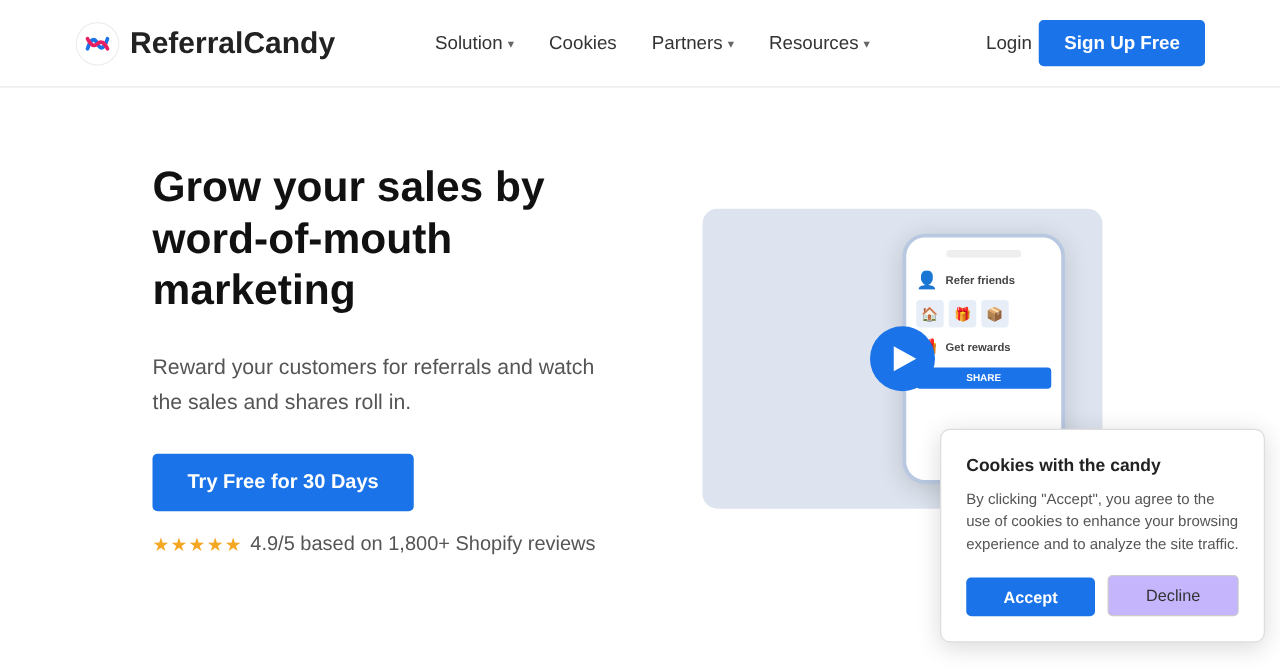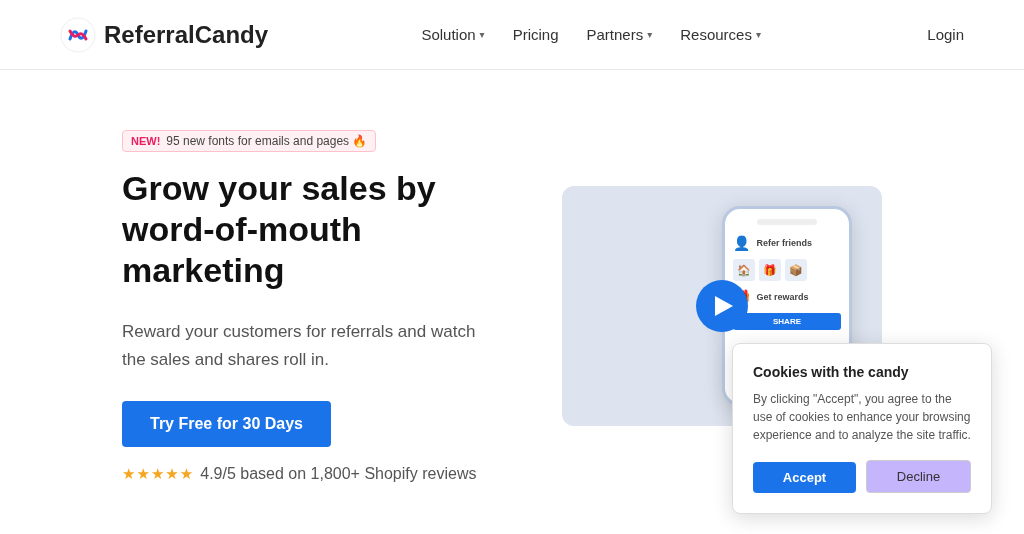--- a/index.html
+++ b/index.html
@@ -79,21 +79,21 @@
     .share-btn-phone {
       background: #1a73e8; color: #fff; font-size: 8px; font-weight: 700;
       padding: 4px 10px; border-radius: 3px; text-align: center; margin-top: 0;
     }
 
     
     .trusted-section { text-align: center; padding: 30px 60px 20px; background: #fff; }
 
     
     .cookie-banner {
-      position: fixed; bottom: 20px; right: 32px; width: 260px;
+      position: fixed; bottom: 20px; right: 12px; width: 260px;
       background: #fff; border: 1px solid #ddd; border-radius: 8px;
       padding: 20px; box-shadow: 0 4px 20px rgba(0,0,0,0.15); z-index: 100;
     }
     .cookie-title { font-size: 14px; font-weight: 700; margin-bottom: 10px; }
     .cookie-text { font-size: 12px; color: #555; line-height: 1.5; margin-bottom: 16px; }
     .cookie-btns { display: flex; gap: 10px; align-items: flex-end; }
     .accept-btn { background: #1a73e8; color: #fff; border: none; border-radius: 4px; padding: 8px 16px; font-size: 13px; font-weight: 600; cursor: pointer; flex: 1; }
     .decline-btn { background: #c4b5fd; color: #333; border: 1px solid #ccc; border-radius: 4px; padding: 8px 16px; font-size: 13px; cursor: pointer; flex: 1; }
   </style>
 </head>
@@ -108,43 +108,40 @@
     </svg>
     <span>ReferralCandy</span>
   </a>
 
   <div class="nav-links">
     <a class="nav-link" href="#">
       <span>Solution</span>
       <span class="chevron">▾</span>
     </a>
     <a class="nav-link" href="#">
-      <span>Pricing</span>
+      <span>Cookies</span>
     </a>
     <a class="nav-link" href="#">
       <span>Partners</span>
       <span class="chevron">▾</span>
     </a>
     <a class="nav-link" href="#">
       <span>Resources</span>
       <span class="chevron">▾</span>
     </a>
   </div>
 
   <div class="nav-right">
     <button class="login-btn">Login</button>
+    <button class="signup-btn">Sign Up Free</button>
   </div>
 </nav>
 
 <section class="hero">
   <div class="hero-left">
-    <div class="new-badge">
-      <span class="new-label">NEW!</span>
-      <span class="badge-text">95 new fonts for emails and pages 🔥</span>
-    </div>
     <h1 class="hero-title">Grow your sales by word-of-mouth marketing</h1>
     <p class="hero-subtitle">Reward your customers for referrals and watch the sales and shares roll in.</p>
     <button class="cta-btn">Try Free for 30 Days</button>
     <div class="stars-row">
       <span class="stars">★★★★★</span>
       <span class="rating-text">4.9/5 based on 1,800+ Shopify reviews</span>
     </div>
   </div>
 
   <div class="hero-right">

